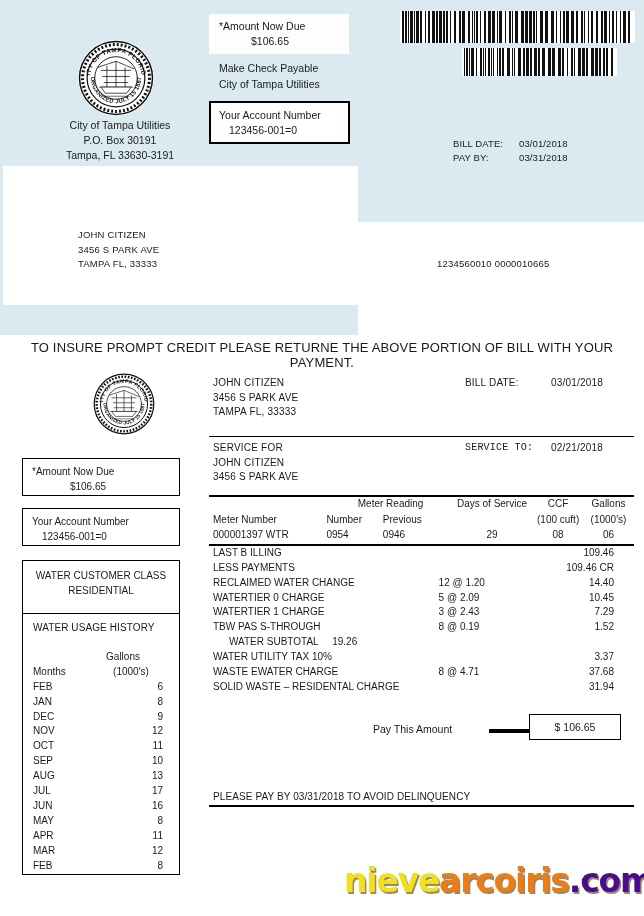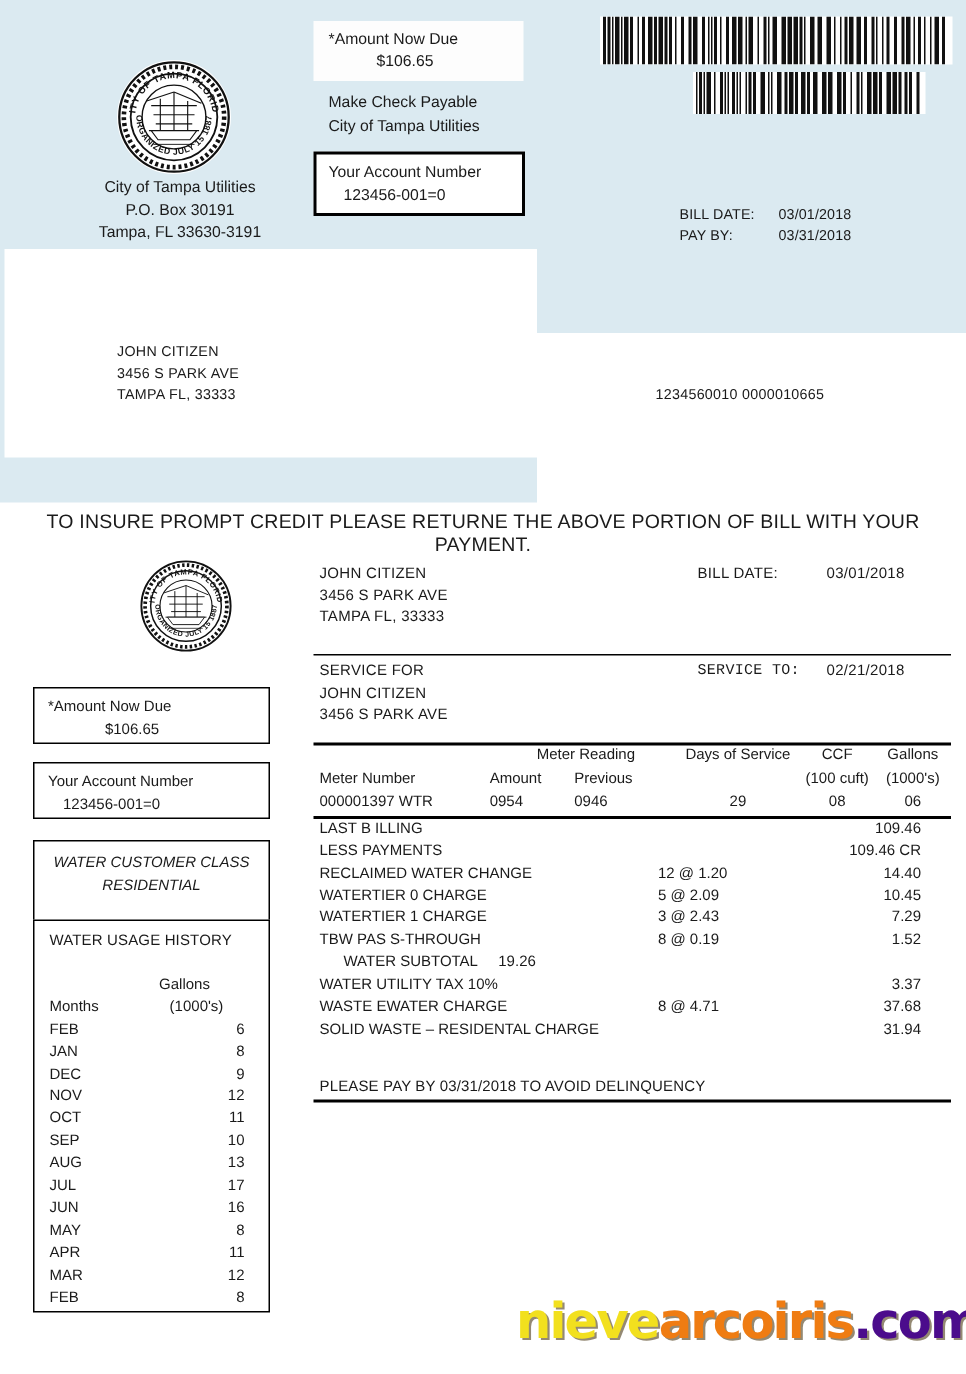--- a/index.html
+++ b/index.html
@@ -114,21 +114,21 @@
     font-size: 10px; line-height: 15px;
   }
   #box-amount { top: 458px; height: 38px; padding-top: 5px; }
   #box-amount .lbl { padding-left: 9px; }
   #box-amount .val { text-align: center; padding-right: 26px; }
 
   #box-account { top: 508px; height: 38px; padding-top: 5px; }
   #box-account .lbl { padding-left: 9px; }
   #box-account .val { padding-left: 19px; }
 
-  #box-class { top: 560px; height: 56px; padding-top: 7px; text-align: center; font-style: italic; }
+  #box-class { top: 560px; height: 56px; padding-top: 7px; text-align: center; }
 
   #box-usage {
     top: 613px; height: 262px;
     padding: 7px 10px 0 10px;
     font-size: 10px; line-height: 14.9px;
   }
   #box-usage .title { letter-spacing: .1px; margin-bottom: 14px; }
   #box-usage .gal-head { text-align: center; padding-left: 44px; }
   #box-usage .hdr-row { display: flex; }
   #box-usage .hdr-row .c1 { width: 68px; }
@@ -528,21 +528,21 @@
     <thead>
       <tr>
         <th class="c-name"></th>
         <th class="c-cur span-mr" colspan="2">Meter Reading</th>
         <th class="c-days">Days of Service</th>
         <th class="c-ccf">CCF</th>
         <th class="c-gal">Gallons</th>
       </tr>
       <tr>
         <th class="c-name">Meter Number</th>
-        <th class="c-cur">Amount</th>
+        <th class="c-cur">Number</th>
         <th class="c-prev">Previous</th>
         <th class="c-days"></th>
         <th class="c-ccf">(100 cuft)</th>
         <th class="c-gal">(1000's)</th>
       </tr>
     </thead>
     <tbody id="meter-rows">
         <tr>
           <td class="c-name">000001397 WTR</td>
           <td class="c-cur">0954</td>
@@ -612,20 +612,28 @@
           <td class="amt">37.68</td>
         </tr>
         <tr>
           <td class="desc">SOLID WASTE – RESIDENTAL CHARGE</td>
           <td class="rate"></td>
           <td class="amt">31.94</td>
         </tr>
       </tbody>
   </table>
 
+  <div id="pay-area">
+    <div id="pay-label">Pay This Amount</div>
+    <svg id="pay-arrow" viewBox="0 0 76 10">
+      <line x1="0" y1="5" x2="58" y2="5" stroke="#000" stroke-width="4"></line>
+      <polygon points="56,0 72,5 56,10" fill="#000"></polygon>
+    </svg>
+    <div id="pay-box">$ 106.65</div>
+  </div>
 
   <div id="final-notice">PLEASE PAY BY 03/31/2018 TO AVOID DELINQUENCY</div>
   <div class="rule-thick"></div>
 </div>
 
 <div id="watermark">
   <span id="wm1" style="color: rgb(242, 224, 30);">nieve</span><span id="wm2" style="color: rgb(239, 124, 18);">arcoiris</span><span id="wm3" style="color: rgb(75, 12, 140);">.com</span>
 </div>
 
 </body></html>

